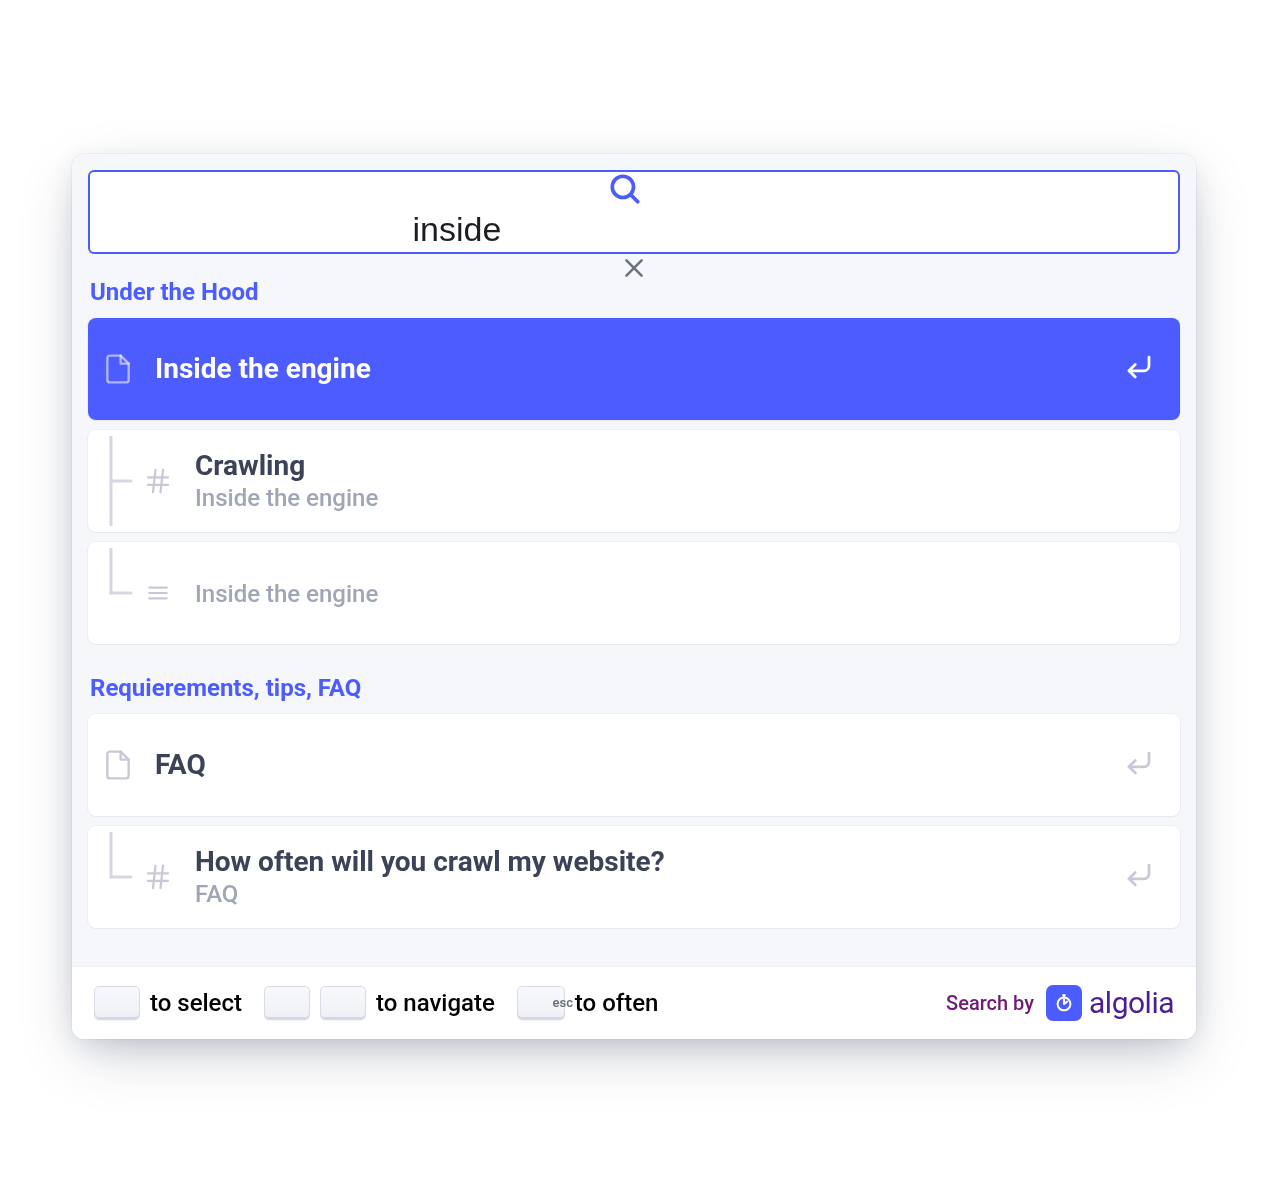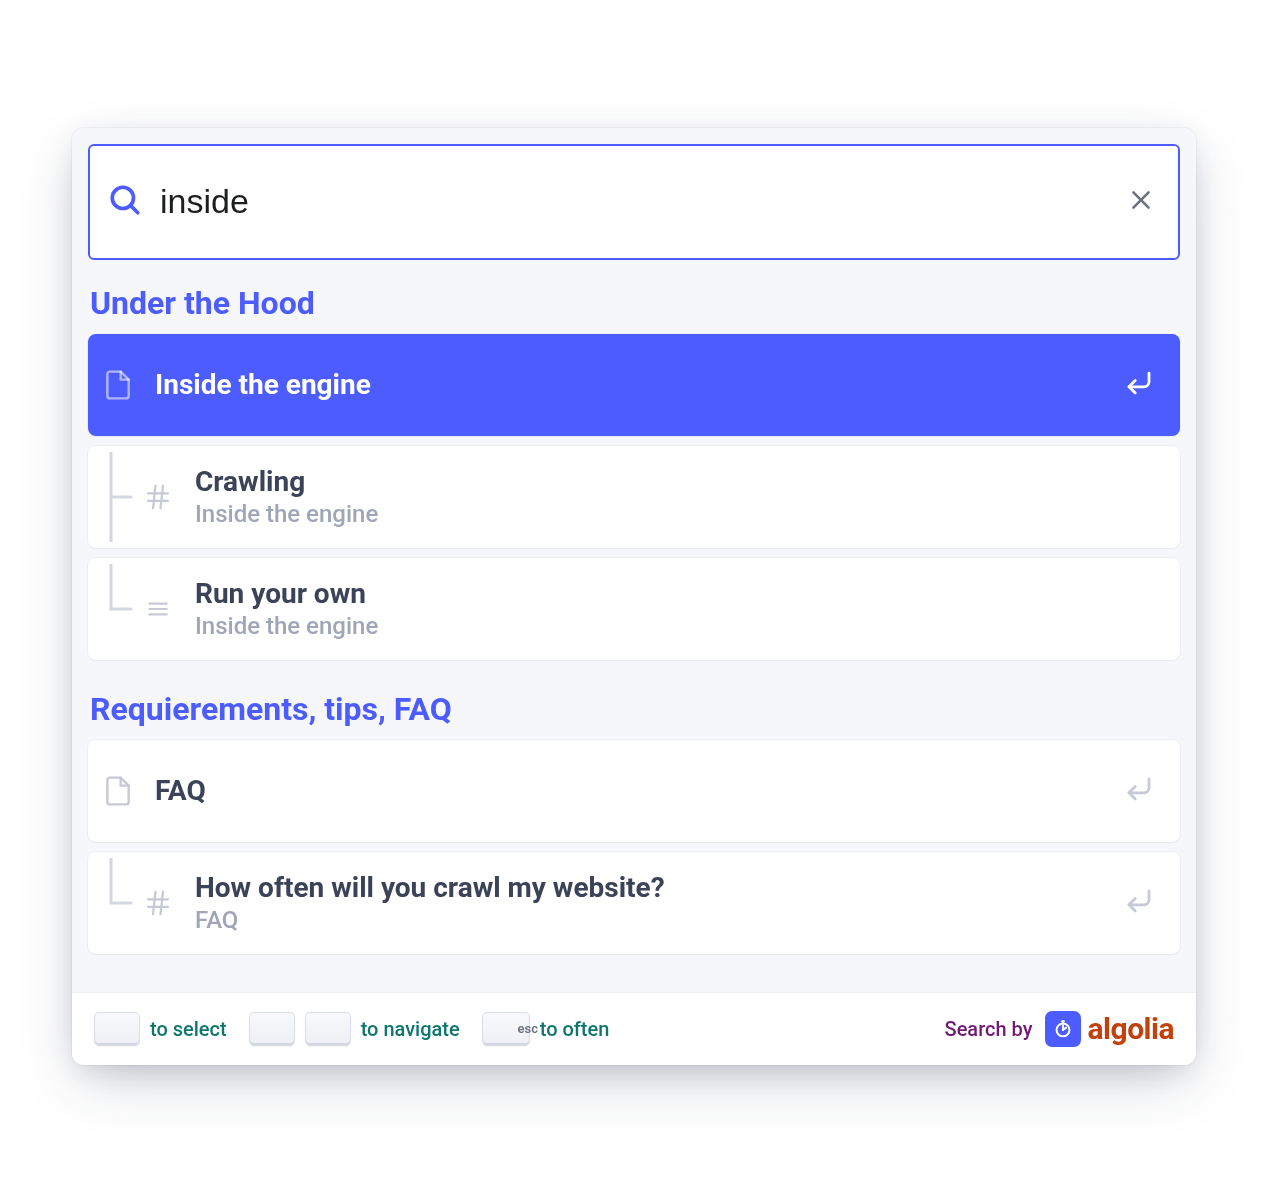--- a/index.html
+++ b/index.html
@@ -27,21 +27,22 @@
     .search-container {
       padding: 16px 16px 0 16px;
     }
     .search-box {
       background: #fff;
       border: 2px solid #4d5cff;
       border-radius: 6px;
       display: flex;
       align-items: center;
       padding: 0 18px;
-      height: 116px;
+      height: 84px;
+      flex-direction: column;
     }
     .search-icon {
       color: #4d5cff;
       flex-shrink: 0;
       margin-right: 18px;
     }
     .search-input {
       flex: 1;
       border: none;
       outline: none;
@@ -56,21 +57,21 @@
       color: #6b7280;
       cursor: pointer;
       padding: 6px;
       flex-shrink: 0;
     }
     .results {
       padding: 4px 16px 28px 16px;
     }
     .section-heading {
       color: #4d5cff;
-      font-size: 32px;
+      font-size: 24px;
       font-weight: 700;
       padding: 20px 2px 12px 2px;
     }
     .result-item {
       background: #fff;
       border-radius: 8px;
       display: flex;
       align-items: center;
       padding: 0 26px 0 11px;
       margin-bottom: 10px;
@@ -157,22 +158,22 @@
       color: #6b7280;
       font-size: 15px;
       font-weight: 600;
       padding-left: 44px;
     }
     .key.wide {
       width: 48px;
       font-size: 13px;
     }
     .hint-label {
-      color: #0f766e;
-      font-size: 20px;
+      color: #000000;
+      font-size: 24px;
       font-weight: 500;
     }
     .search-by {
       display: flex;
       align-items: center;
       gap: 12px;
     }
     .search-by-label {
       color: #701a75;
       font-size: 20px;
@@ -186,23 +187,23 @@
     .algolia-mark {
       width: 36px;
       height: 36px;
       background: #4d5cff;
       border-radius: 7px;
       display: flex;
       align-items: center;
       justify-content: center;
     }
     .algolia-text {
-      color: #c2410c;
+      color: #4c1d95;
       font-size: 30px;
-      font-weight: 700;
+      font-weight: 400;
       letter-spacing: -0.5px;
     }
   </style>
 </head>
 <body>
 
 <div class="modal">
   <div class="search-container">
     <div class="search-box">
       <span class="search-icon">
@@ -268,21 +269,20 @@
           </svg>
         </span>
         <span class="item-icon ">
           <svg width="26" height="26" viewBox="0 0 24 24" fill="none" stroke="currentColor" stroke-width="2" stroke-linecap="round">
             <line x1="4" y1="7" x2="20" y2="7"></line>
             <line x1="4" y1="12" x2="20" y2="12"></line>
             <line x1="4" y1="17" x2="20" y2="17"></line>
           </svg>
         </span>
         <div class="content">
-          <div class="title">Run your own</div>
           <div class="subtitle">Inside the engine</div>
         </div>
       </div>
       <div class="section-heading">Requierements, tips, FAQ</div>
       <div class="result-item no-tree">
         <span class="item-icon page-ico">
           <svg width="32" height="32" viewBox="0 0 24 24" fill="none" stroke="currentColor" stroke-width="1.8" stroke-linecap="round" stroke-linejoin="round">
             <path d="M14 2H6a2 2 0 0 0-2 2v16a2 2 0 0 0 2 2h12a2 2 0 0 0 2-2V8z"></path>
             <polyline points="14 2 14 8 20 8"></polyline>
           </svg>

